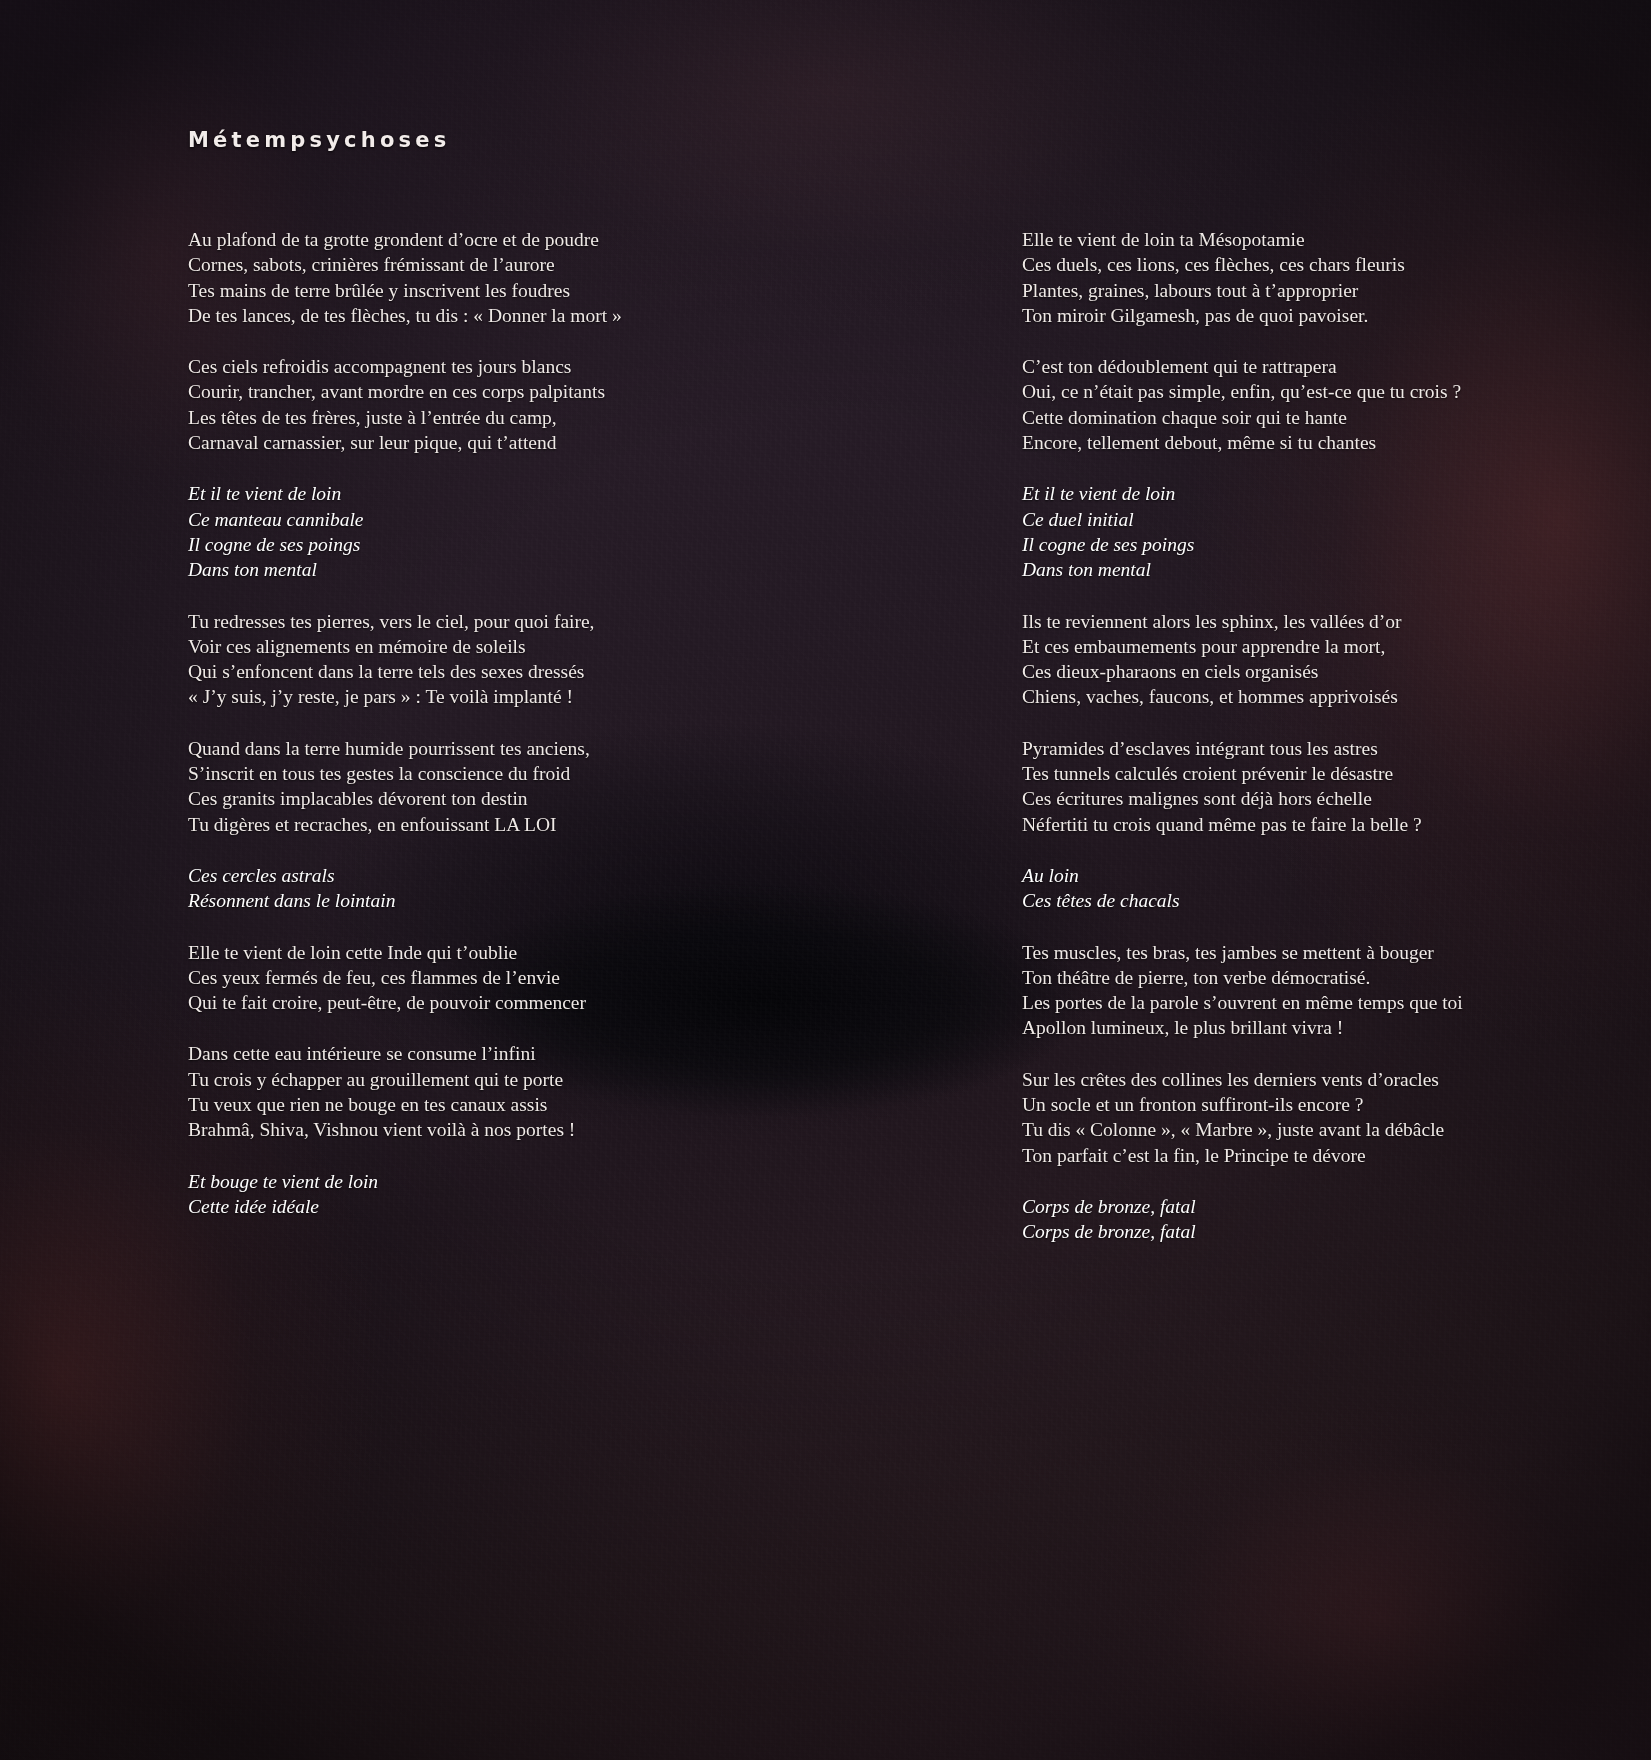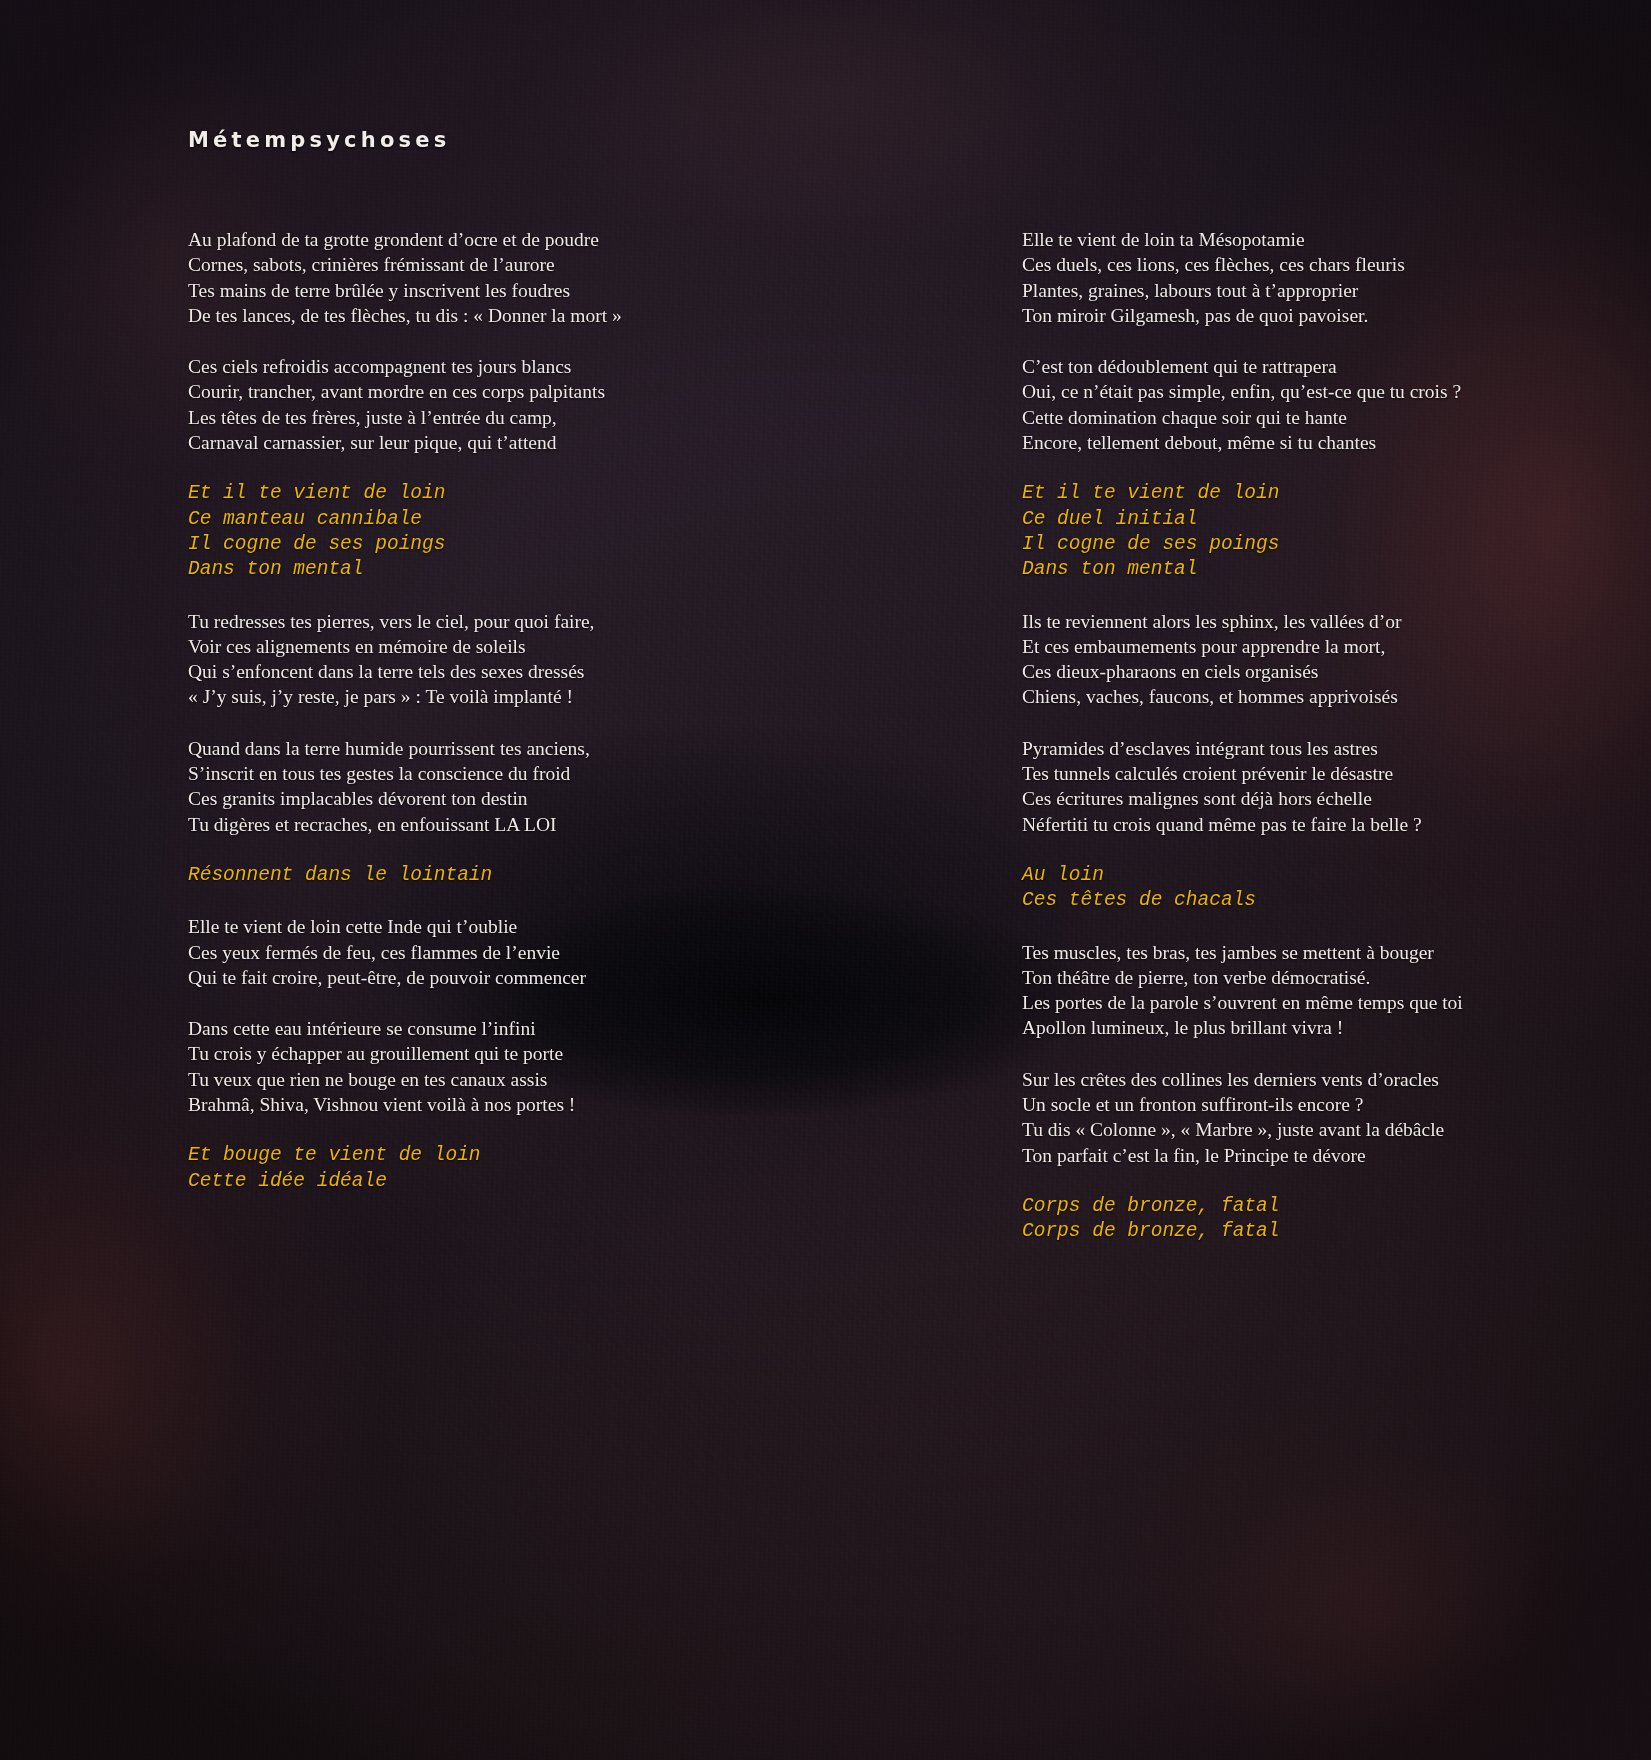--- a/index.html
+++ b/index.html
@@ -83,22 +83,21 @@
     font-style: italic;
   }
   .line {
     color: #efe9e6;
     font-size: 19.5px;
     line-height: 25.3px;
     white-space: nowrap;
     text-shadow: 0 1px 2px rgba(0,0,0,0.8);
   }
   .stanza.refrain .line {
-    color: #eab308;
-    font-family: Liberation Mono, monospace;
+    color: #ffffff;
   }
 </style>
 </head>
 <body>
 
 <div id="bg"></div>
 <div id="grain"></div>
 <div id="vignette"></div>
 
 <div id="page">
@@ -128,20 +127,21 @@
         <div class="line">Qui s’enfoncent dans la terre tels des sexes dressés</div>
         <div class="line">« J’y suis, j’y reste, je pars » : Te voilà implanté !</div>
       </div>
       <div class="stanza">
         <div class="line">Quand dans la terre humide pourrissent tes anciens,</div>
         <div class="line">S’inscrit en tous tes gestes la conscience du froid</div>
         <div class="line">Ces granits implacables dévorent ton destin</div>
         <div class="line">Tu digères et recraches, en enfouissant LA LOI</div>
       </div>
       <div class="stanza refrain">
+        <div class="line">Ces cercles astrals</div>
         <div class="line">Résonnent dans le lointain</div>
       </div>
       <div class="stanza">
         <div class="line">Elle te vient de loin cette Inde qui t’oublie</div>
         <div class="line">Ces yeux fermés de feu, ces flammes de l’envie</div>
         <div class="line">Qui te fait croire, peut-être, de pouvoir commencer</div>
       </div>
       <div class="stanza">
         <div class="line">Dans cette eau intérieure se consume l’infini</div>
         <div class="line">Tu crois y échapper au grouillement qui te porte</div>

